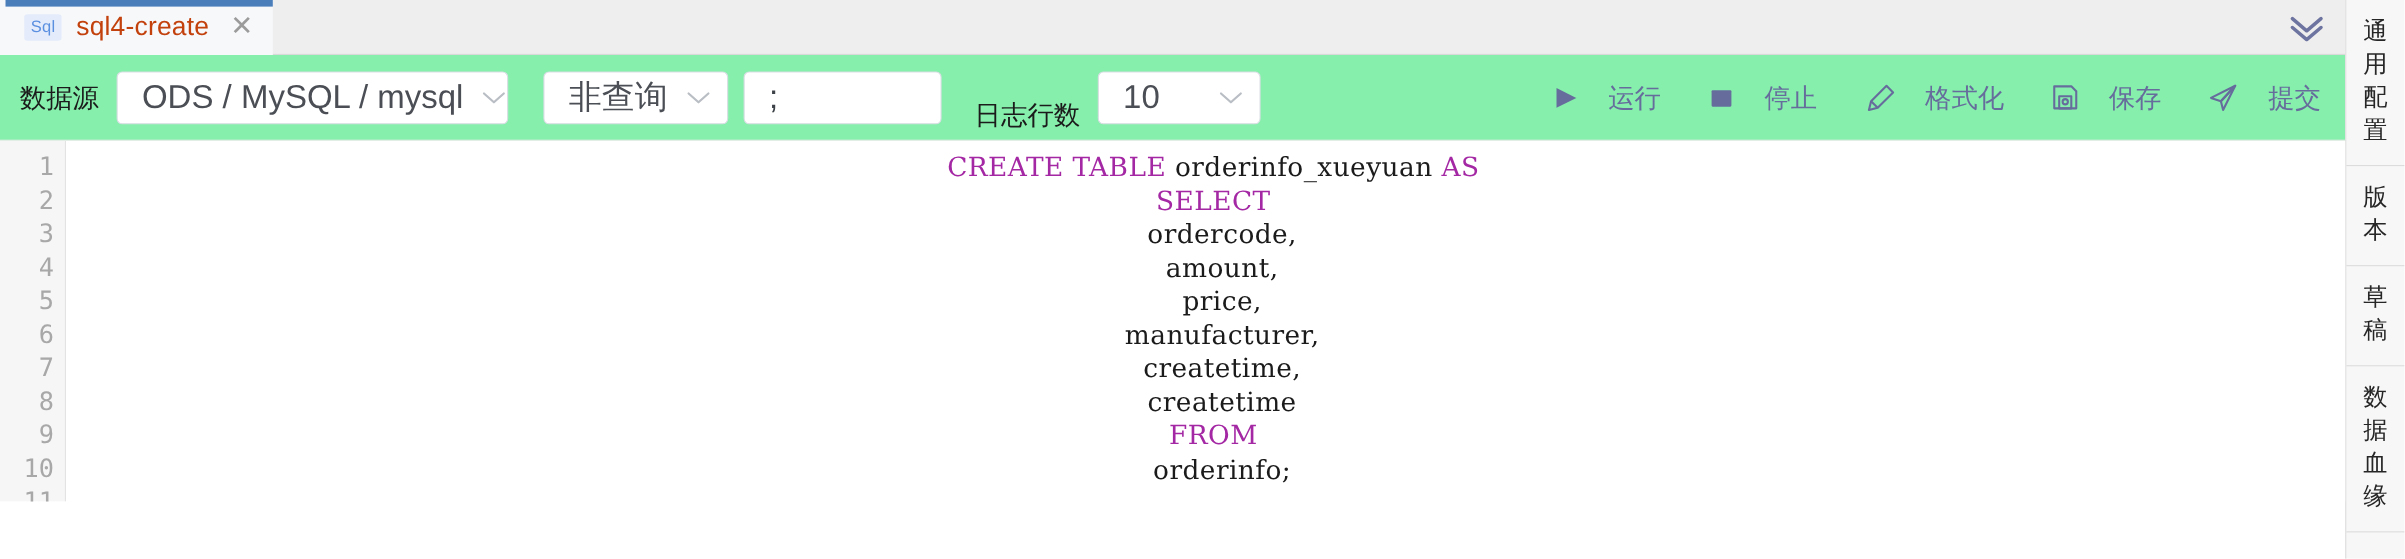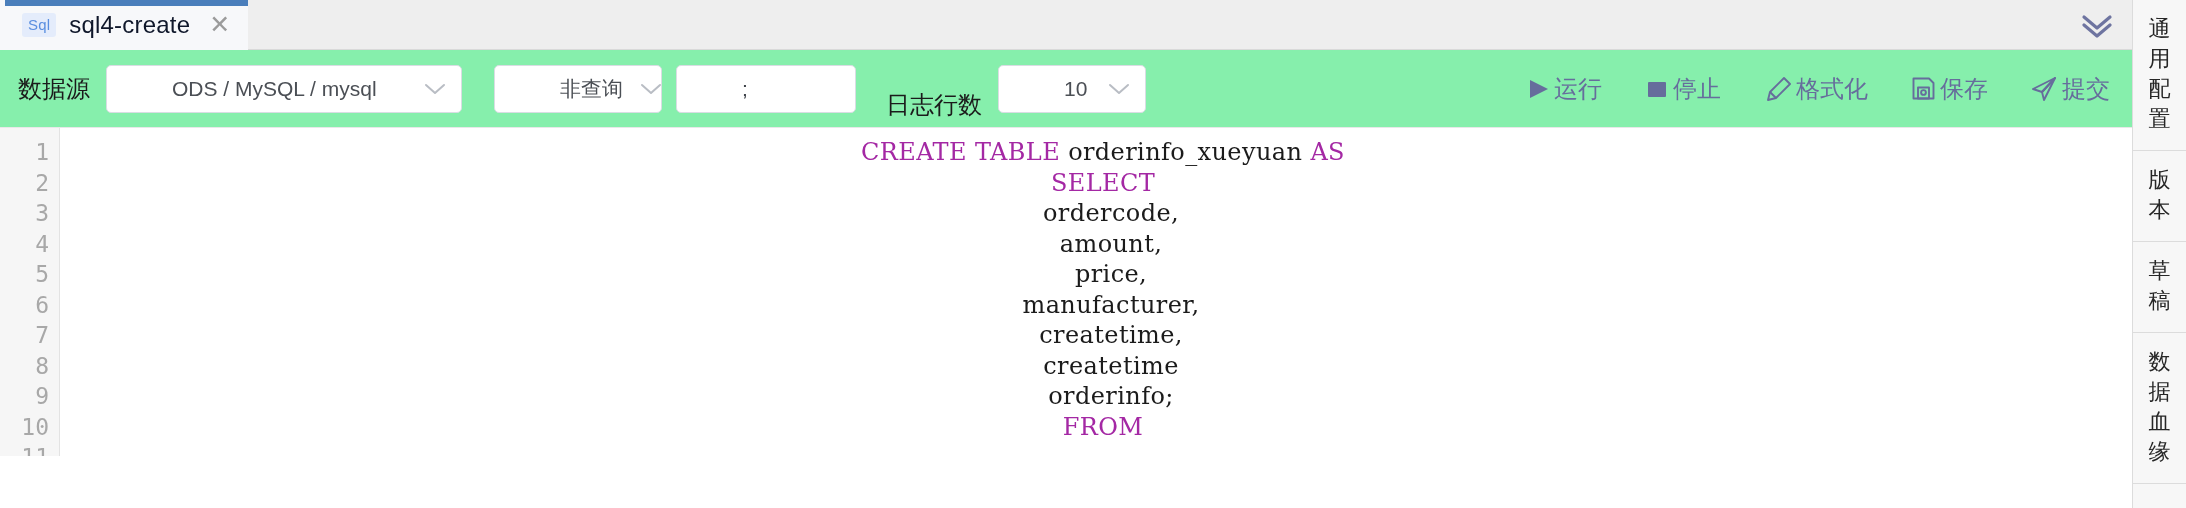--- a/index.html
+++ b/index.html
@@ -44,21 +44,21 @@
     color: #5b8fe0;
     font-size: 15px;
     line-height: 1;
     padding: 4px 6px 5px;
     border-radius: 3px;
     font-family: "Liberation Sans", sans-serif;
     letter-spacing: .2px;
   }
   .tab-title {
     font-size: 24px;
-    color: #0f172a;
+    color: #c2410c;
     letter-spacing: .2px;
     white-space: nowrap;
   }
   .tab-close {
     font-size: 25px;
     color: #9b9b9b;
     line-height: 1;
     font-weight: 300;
     margin-left: 6px;
     cursor: pointer;
@@ -91,45 +91,44 @@
     height: 48px;
     border: 1px solid #d9dde3;
     border-radius: 5px;
     background: #fff;
     display: flex;
     align-items: center;
     padding: 0 14px 0 22px;
     cursor: pointer;
   }
   .select .val {
-    font-size: 21px;
+    font-size: 30px;
     color: #4b4f55;
     white-space: nowrap;
     flex: 1;
-    margin-left: 43px;
   }
   .select .caret {
     margin-left: 16px;
     color: #b9bdc4;
     display: flex;
     align-items: center;
   }
   .sel-ds   { width: 356px; }
   .sel-type { width: 168px; margin-left: 32px; }
   .sel-sep  { width: 180px; margin-left: 14px; }
   .sel-sep .val { color: #3d4148; }
   .sel-rows { width: 148px; margin-left: 16px; }
   .lbl-rows { margin-left: 30px; margin-right: 0; margin-top: 32px; }
 
   .tb-spacer { flex: 1; }
 
   .action {
     display: flex;
     align-items: center;
-    gap: 3px;
+    gap: 26px;
     margin-left: 42px;
     cursor: pointer;
     color: #666d9c;
     white-space: nowrap;
   }
   .action .atext {
     font-size: 24px;
     color: #666d9c;
   }
   .action .aicon { display: flex; align-items: center; }
@@ -325,22 +324,22 @@
         </div>
       <div class="code">
           <div class="cl"><span class="kw">CREATE TABLE</span><span> orderinfo_xueyuan </span><span class="kw">AS</span></div>
           <div class="cl"><span class="kw">SELECT</span></div>
           <div class="cl"><span>  ordercode,</span></div>
           <div class="cl"><span>  amount,</span></div>
           <div class="cl"><span>  price,</span></div>
           <div class="cl"><span>  manufacturer,</span></div>
           <div class="cl"><span>  createtime,</span></div>
           <div class="cl"><span>  createtime</span></div>
+          <div class="cl"><span class="kw">FROM</span></div>
           <div class="cl"><span>  orderinfo;</span></div>
-          <div class="cl"><span class="kw">FROM</span></div>
         </div>
     </div>
 
   </div>
 
   <div class="rsidebar">
       <div class="rs-item">
         <span class="ch">通</span>
         <span class="ch">用</span>
         <span class="ch">配</span>

